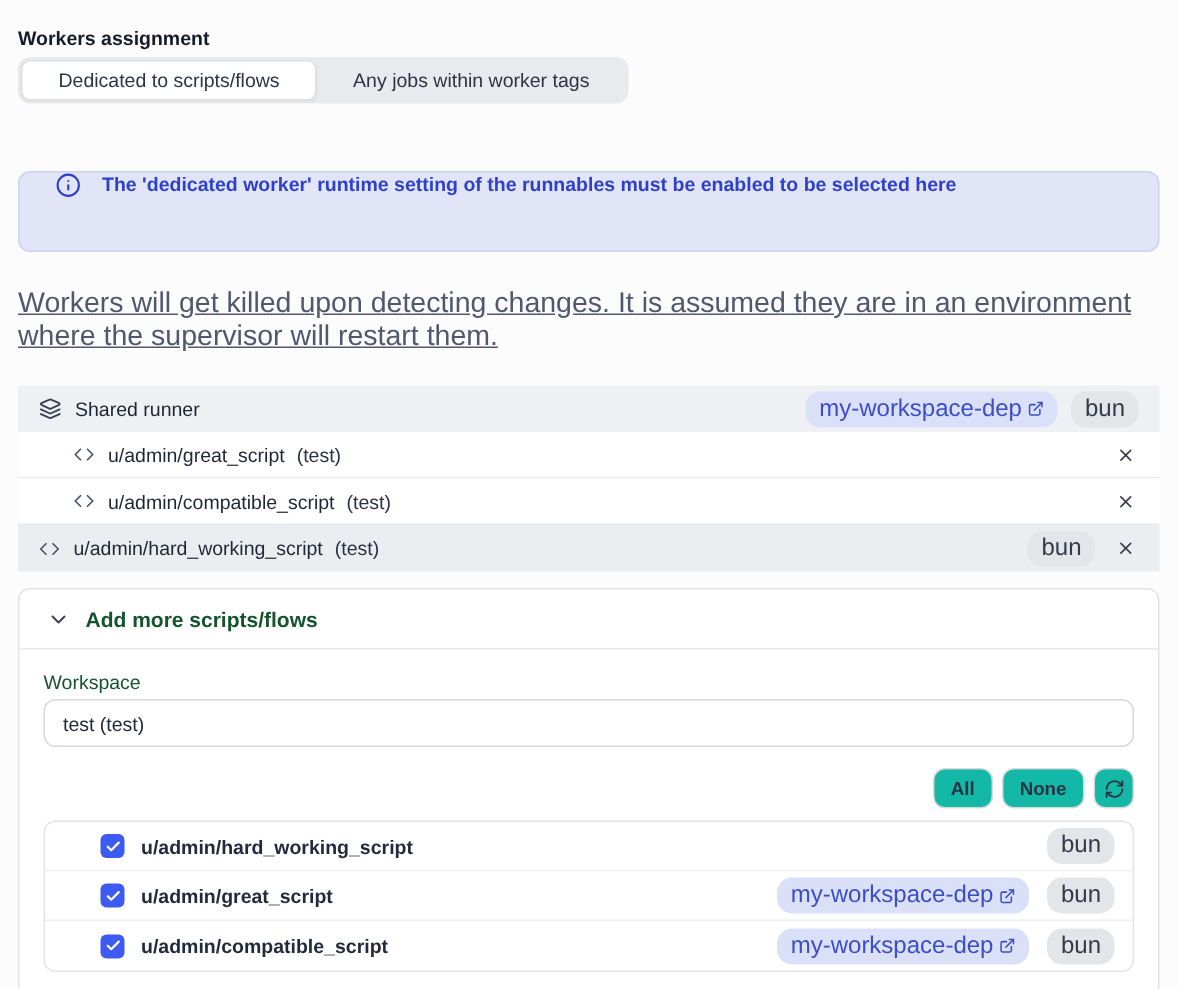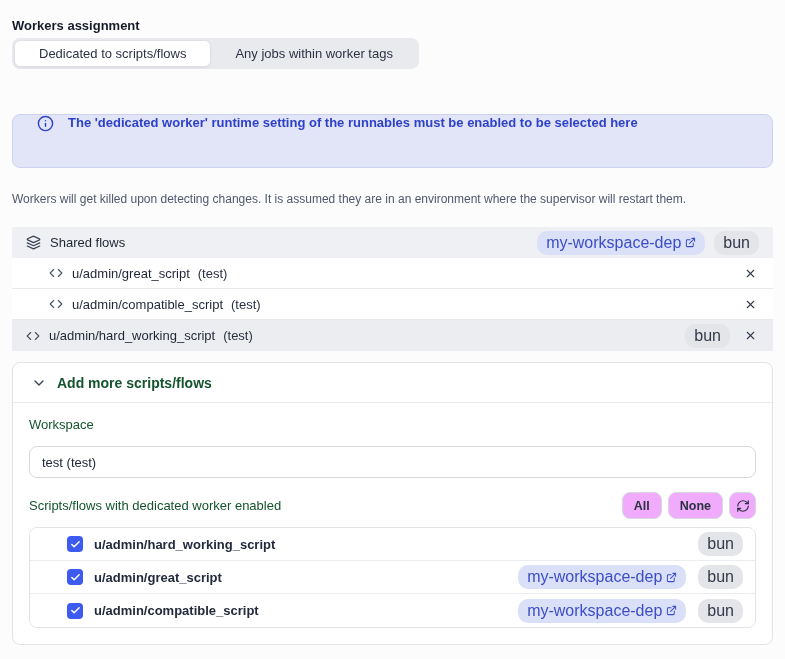--- a/index.html
+++ b/index.html
@@ -38,21 +38,21 @@
   .seg-tab.active{background:#ffffff;border:1px solid #dfe0e5;box-shadow:0 1px 2px rgba(0,0,0,.05);font-weight:400;}
 
   
   .banner{
     margin-top:45px;height:54px;
     background:var(--banner-bg);border:1px solid var(--banner-border);border-radius:8px;
     display:flex;align-items:flex-start;gap:14px;padding:0 24px;
   }
   .banner-text{font-size:13px;font-weight:700;color:var(--banner-text);}
 
-  .desc{margin-top:24px;font-size:12px;color:var(--gray-text);}
+  .desc{margin-top:24px;font-size:19px;color:var(--gray-text);text-decoration:underline;}
 
   
   .runner-panel{margin-top:21px;}
   .runner-header{
     background:var(--header-bg);height:31px;border-radius:2px 2px 0 0;
     display:flex;align-items:center;gap:9px;padding:0 14px;
   }
   .runner-header-label{font-size:13px;font-weight:500;color:#1d2433;}
   .runner-header .badges{margin-left:auto;display:flex;gap:9px;align-items:center;}
   .runner-row{
@@ -74,28 +74,28 @@
   .badge.tag{background:var(--tag-badge-bg);color:var(--tag-badge-text);}
 
   
   .add-panel{margin-top:11px;border:1px solid var(--border);border-radius:8px;background:#fff;}
   .add-header{height:40px;display:flex;align-items:center;gap:10px;padding:0 18px;
     border-bottom:1px solid var(--row-border);cursor:pointer;}
   .add-title{font-size:14px;font-weight:700;color:#14532d;}
   .add-body{padding:14px 16px 16px 16px;}
   .field-label{font-size:13px;color:#14532d;}
   .ws-input{
-    margin-top:14px;width:100%;height:32px;border:1px solid #d7d9de;border-radius:8px;
+    margin-top:4px;width:100%;height:32px;border:1px solid #d7d9de;border-radius:8px;
     padding:0 12px;font-size:13px;color:var(--dark);font-family:"Liberation Sans",sans-serif;
     background:#fff;outline:none;
   }
   .list-toolbar{margin-top:14px;display:flex;align-items:center;}
   .toolbar-buttons{margin-left:auto;display:flex;gap:6px;align-items:center;}
   .tb-btn{
-    background:#f0abfc;border:1px solid #d7d9de;border-radius:8px;height:27px;
+    background:#14b8a6;border:1px solid #d7d9de;border-radius:8px;height:27px;
     padding:0 11px;font-size:12.5px;font-weight:700;color:#2b3242;cursor:pointer;
     font-family:"Liberation Sans",sans-serif;display:flex;align-items:center;justify-content:center;
   }
   .tb-btn.icon-only{width:27px;padding:0;}
 
   .select-list{margin-top:8px;border:1px solid var(--border);border-radius:8px;overflow:hidden;}
   .select-row{height:33px;display:flex;align-items:center;gap:11px;padding:0 12px 0 37px;
     border-bottom:1px solid #ebecef;background:#fff;}
   .select-row:last-child{border-bottom:none;}
   .checkbox{width:16px;height:16px;border-radius:4px;background:var(--accent);
@@ -131,21 +131,21 @@
 
   <div class="runner-panel">
     <div class="runner-header">
       <span>
         <svg width="15" height="15" viewBox="0 0 24 24" fill="none" stroke="#3b4254" stroke-width="2" stroke-linecap="round" stroke-linejoin="round">
             <path d="m12.83 2.18a2 2 0 0 0-1.66 0L2.6 6.08a1 1 0 0 0 0 1.83l8.58 3.91a2 2 0 0 0 1.66 0l8.58-3.9a1 1 0 0 0 0-1.83Z"></path>
             <path d="m22 17.65-9.17 4.16a2 2 0 0 1-1.66 0L2 17.65"></path>
             <path d="m22 12.65-9.17 4.16a2 2 0 0 1-1.66 0L2 12.65"></path>
           </svg>
       </span>
-      <span class="runner-header-label">Shared flows</span>
+      <span class="runner-header-label">Shared runner</span>
       <div class="badges">
         <span class="badge ws">
           <span>my-workspace-dep</span>
           <span>
             <svg width="11" height="11" viewBox="0 0 24 24" fill="none" stroke="#3b4ec6" stroke-width="2.2" stroke-linecap="round" stroke-linejoin="round">
                 <path d="M15 3h6v6"></path>
                 <path d="M10 14 21 3"></path>
                 <path d="M18 13v6a2 2 0 0 1-2 2H5a2 2 0 0 1-2-2V8a2 2 0 0 1 2-2h6"></path>
               </svg>
           </span>
@@ -221,21 +221,20 @@
           </svg>
       </span>
       <span class="add-title">Add more scripts/flows</span>
     </div>
 
     <div class="add-body">
       <div class="field-label">Workspace</div>
       <input class="ws-input" type="text" value="test (test)" style="">
 
       <div class="list-toolbar">
-        <span class="field-label">Scripts/flows with dedicated worker enabled</span>
         <div class="toolbar-buttons">
           <button class="tb-btn">All</button>
           <button class="tb-btn">None</button>
           <button class="tb-btn icon-only">
             <svg width="14" height="14" viewBox="0 0 24 24" fill="none" stroke="#2b3242" stroke-width="2" stroke-linecap="round" stroke-linejoin="round">
                 <path d="M3 12a9 9 0 0 1 9-9 9.75 9.75 0 0 1 6.74 2.74L21 8"></path>
                 <path d="M21 3v5h-5"></path>
                 <path d="M21 12a9 9 0 0 1-9 9 9.75 9.75 0 0 1-6.74-2.74L3 16"></path>
                 <path d="M8 16H3v5"></path>
               </svg>

